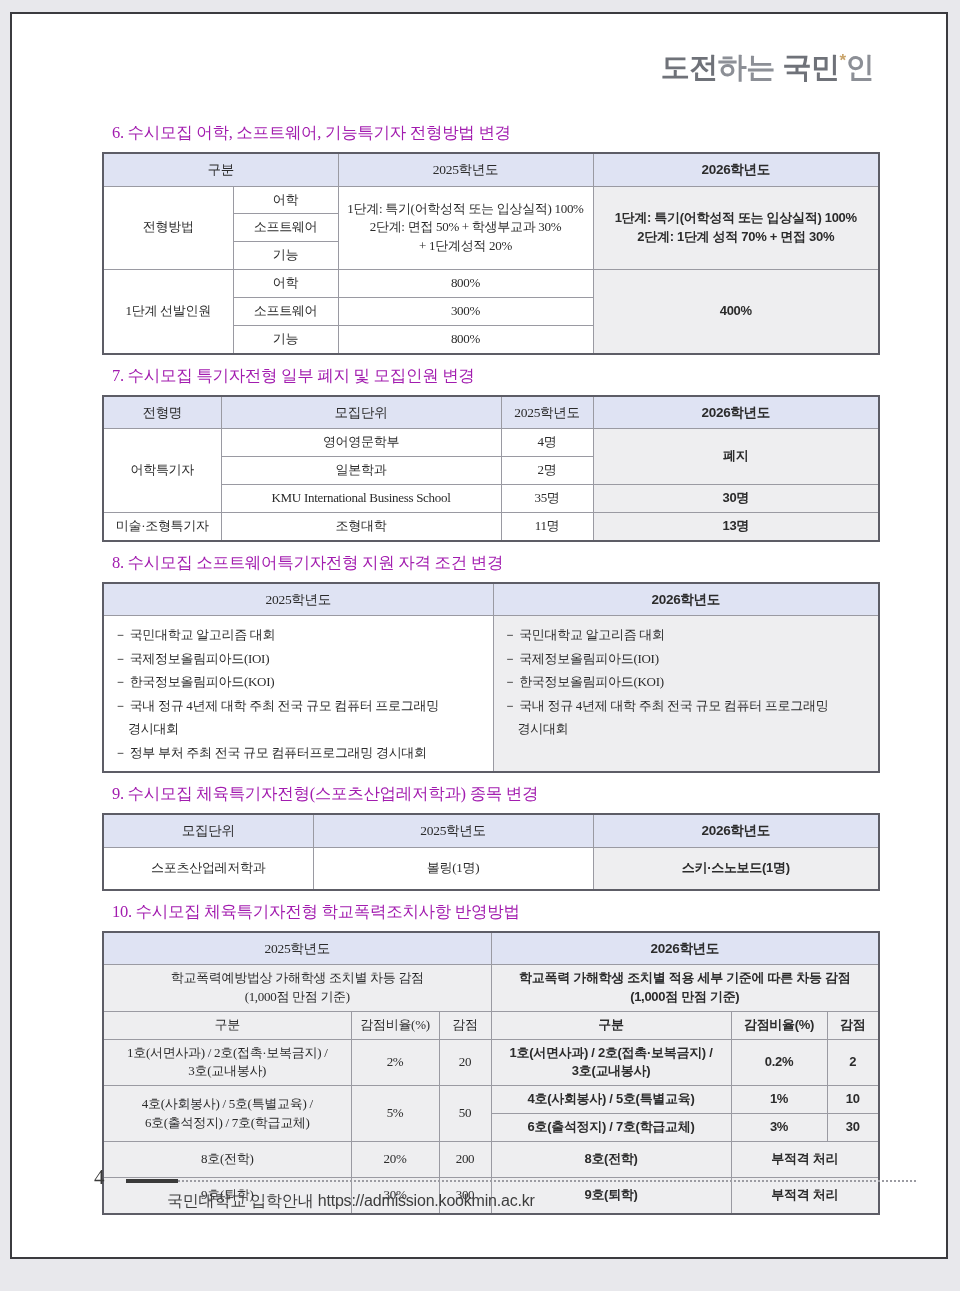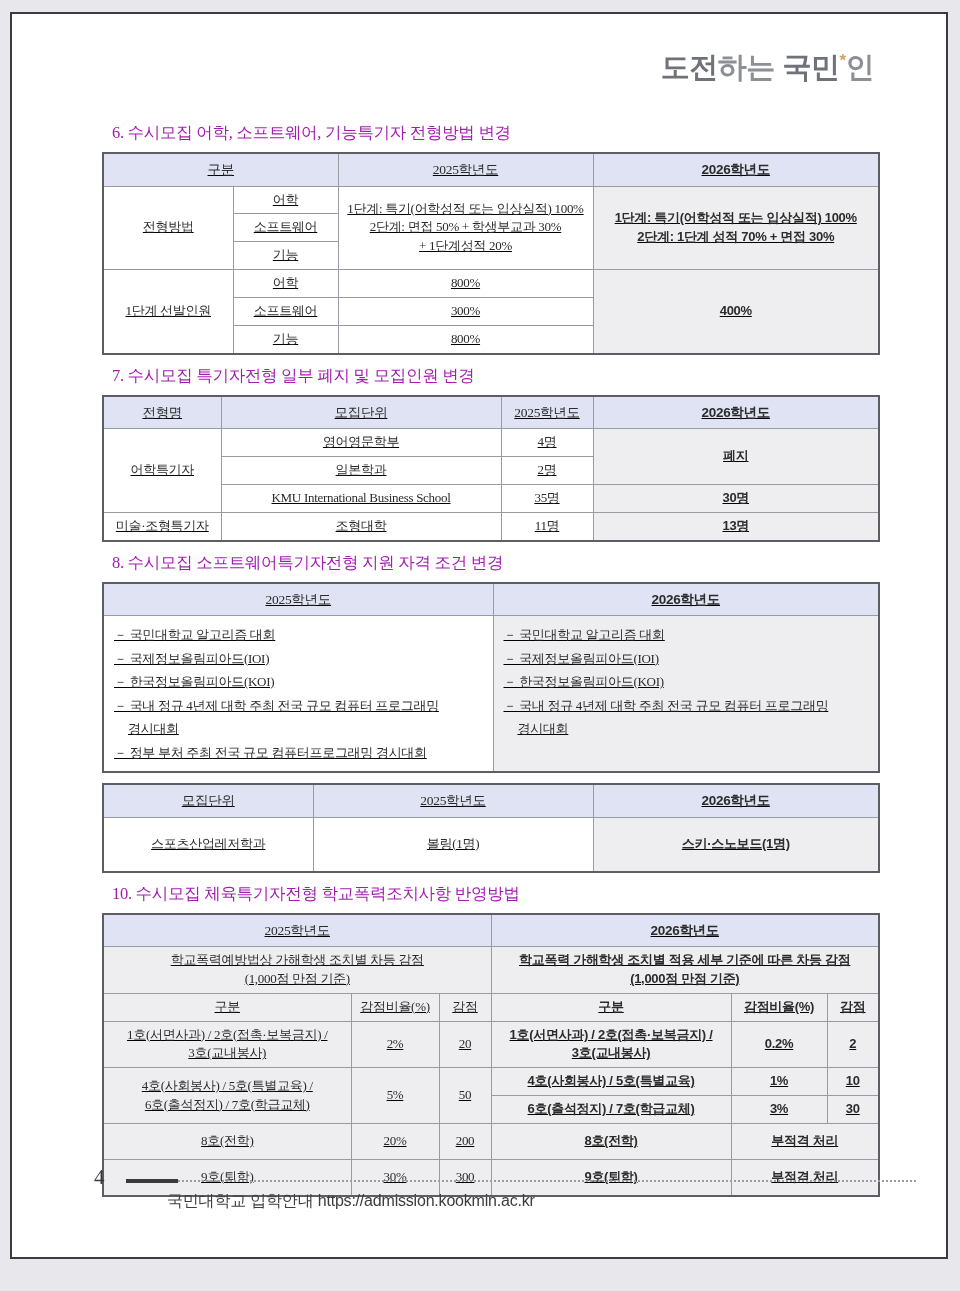--- a/index.html
+++ b/index.html
@@ -64,21 +64,21 @@
     border: 1px solid #9a9aa2;
     padding: 4px 3px;
     font-size: 13px;
     color: #2b2b2b;
     text-align: center;
     vertical-align: middle;
     line-height: 1.45;
     letter-spacing: -0.3px;
     word-break: keep-all;
   }
-  .tbl-outer { border: 2px solid #5d5d66; text-decoration: underline; }
+  .tbl-outer { border: 2px solid #5d5d66; }
   .hdr {
     background: #dfe3f3;
     font-weight: normal;
     font-size: 13.5px;
     padding: 6px 3px;
   }
   .hdr.b2026 {
     font-weight: bold;
     font-family: "Liberation Sans", "DejaVu Sans", sans-serif;
     font-size: 13.5px;
@@ -274,35 +274,36 @@
             <div>－ 한국정보올림피아드(KOI)</div>
             <div>－ 국내 정규 4년제 대학 주최 전국 규모 컴퓨터 프로그래밍</div>
             <div class="indent">경시대회</div>
           </td>
         </tr>
       </tbody>
         </table>
     </div>
 
     <div class="section">
+      <div class="section-title">9. 수시모집 체육특기자전형(스포츠산업레저학과) 종목 변경</div>
       <table class="tbl-outer">
         <colgroup>
             <col style="width:210px">
             <col style="width:280px">
             <col style="width:286px">
           </colgroup>
         <tbody>
             <tr>
           <th class="hdr">모집단위</th>
           <th class="hdr">2025학년도</th>
           <th class="hdr b2026">2026학년도</th>
         </tr>
         <tr>
           <td style="padding:11px 3px">스포츠산업레저학과</td>
-          <td style="padding:17px 3px">볼링(1명)</td>
+          <td style="padding:11px 3px">볼링(1명)</td>
           <td class="new" style="padding:11px 0">스키·스노보드(1명)</td>
         </tr>
       </tbody>
         </table>
     </div>
 
     <div class="section">
       <div class="section-title">10. 수시모집 체육특기자전형 학교폭력조치사항 반영방법</div>
       <table class="tbl-outer">
         <colgroup>

